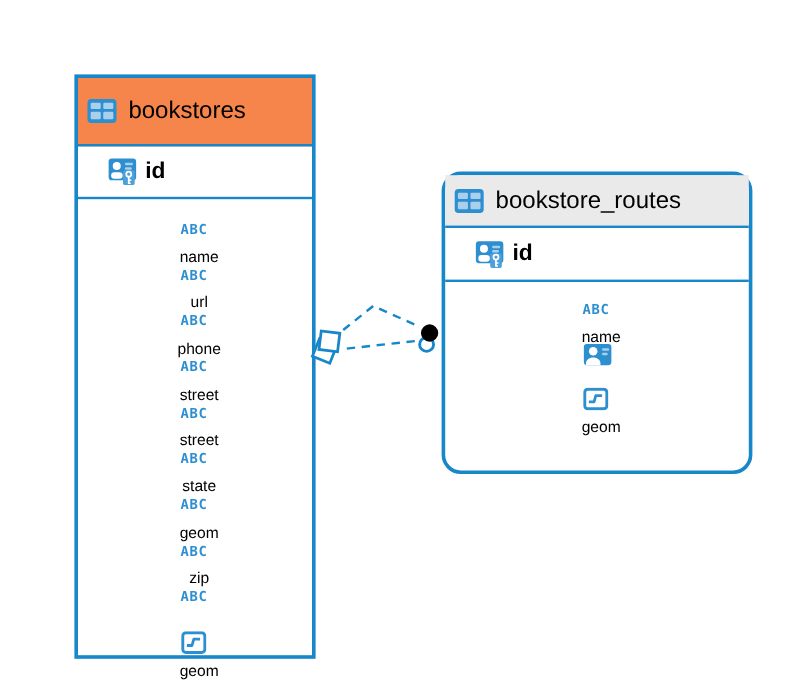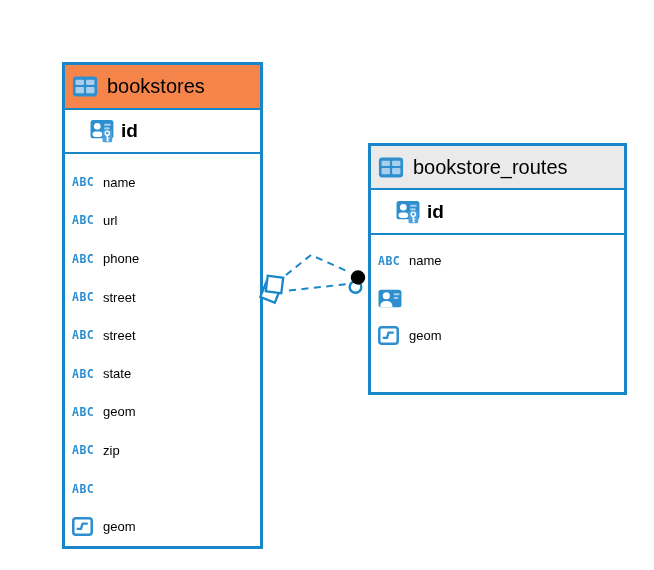--- a/index.html
+++ b/index.html
@@ -20,45 +20,46 @@
     color:var(--text);
   }
   .entity{
     position:absolute;
     background:#fff;
     border:3px solid var(--blue);
     box-sizing:border-box;
     z-index:1;
   }
   .entity-1{left:62px;top:62px;width:201px;height:487px;}
-  .entity-2{left:368px;top:143px;width:259px;height:252px;}
+  .entity-2{left:368px;top:143px;width:259px;height:252px;border-radius:16px;}
   .hdr{
     display:flex;align-items:center;
     padding-left:7px;
     border-bottom:2px solid var(--blue);
     box-sizing:border-box;
   }
-  .entity-1 .hdr{height:45px;background:var(--orange);}
+  .entity-1 .hdr{height:57px;background:var(--orange);}
   .entity-2 .hdr{height:44px;background:var(--gray-header);}
   .hdr .title{font-size:20px;margin-left:9px;white-space:nowrap;}
   .pkrow{
     display:flex;align-items:center;
     padding-left:25px;
     border-bottom:2px solid var(--blue);
     box-sizing:border-box;
   }
   .entity-1 .pkrow{height:44px;}
   .entity-2 .pkrow{height:45px;}
   .pkrow .lbl{font-weight:bold;font-size:19px;}
   .fields{box-sizing:border-box;}
   .entity-1 .fields{padding-top:9px;}
   .entity-2 .fields{padding-top:7px;}
   .row{
     display:flex;align-items:center;
     padding-left:7px;
+    flex-direction:column;
   }
   .entity-1 .row{height:38.3px;}
   .entity-2 .row{height:37.5px;}
   .ic{
     width:31px;flex:0 0 31px;
     display:flex;align-items:center;justify-content:flex-start;
   }
   .lbl{font-size:13px;white-space:nowrap;}
   .abc{
     font-family:"DejaVu Sans Mono",monospace;

